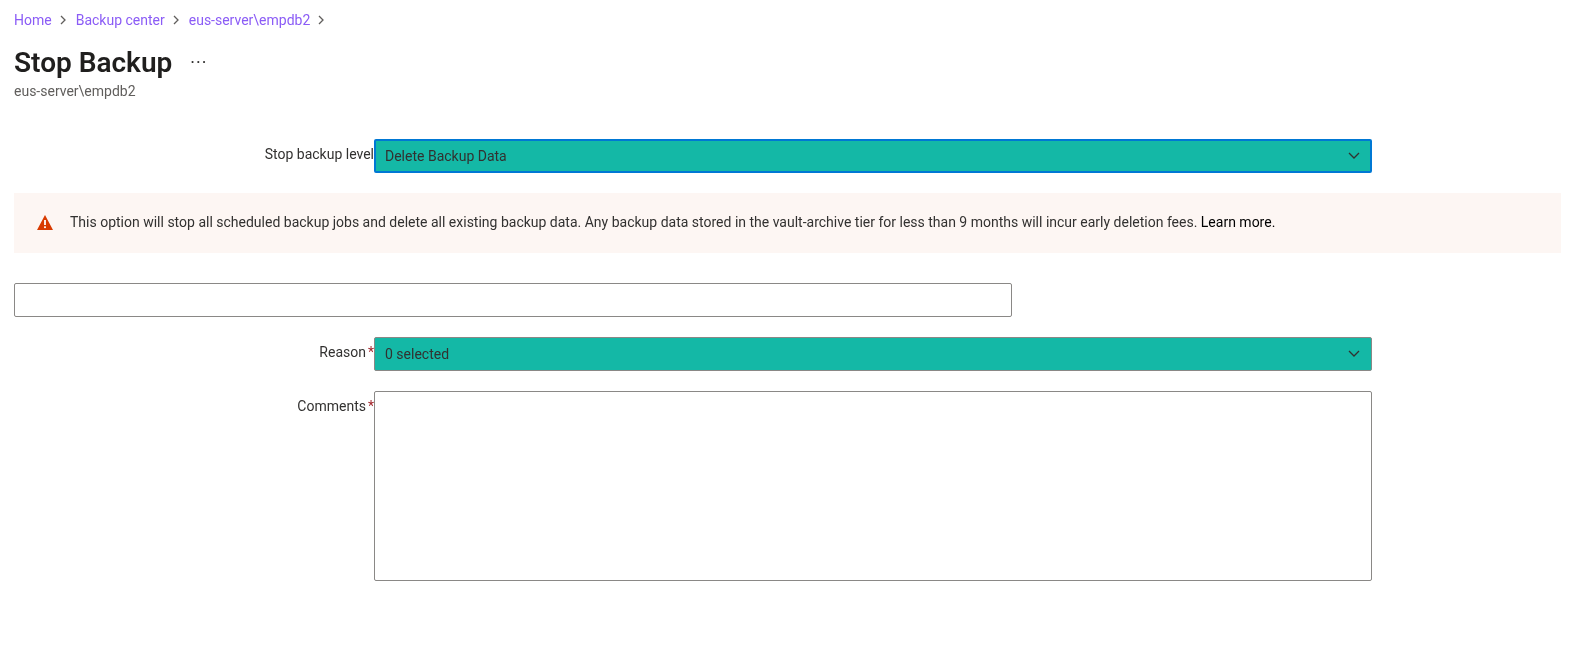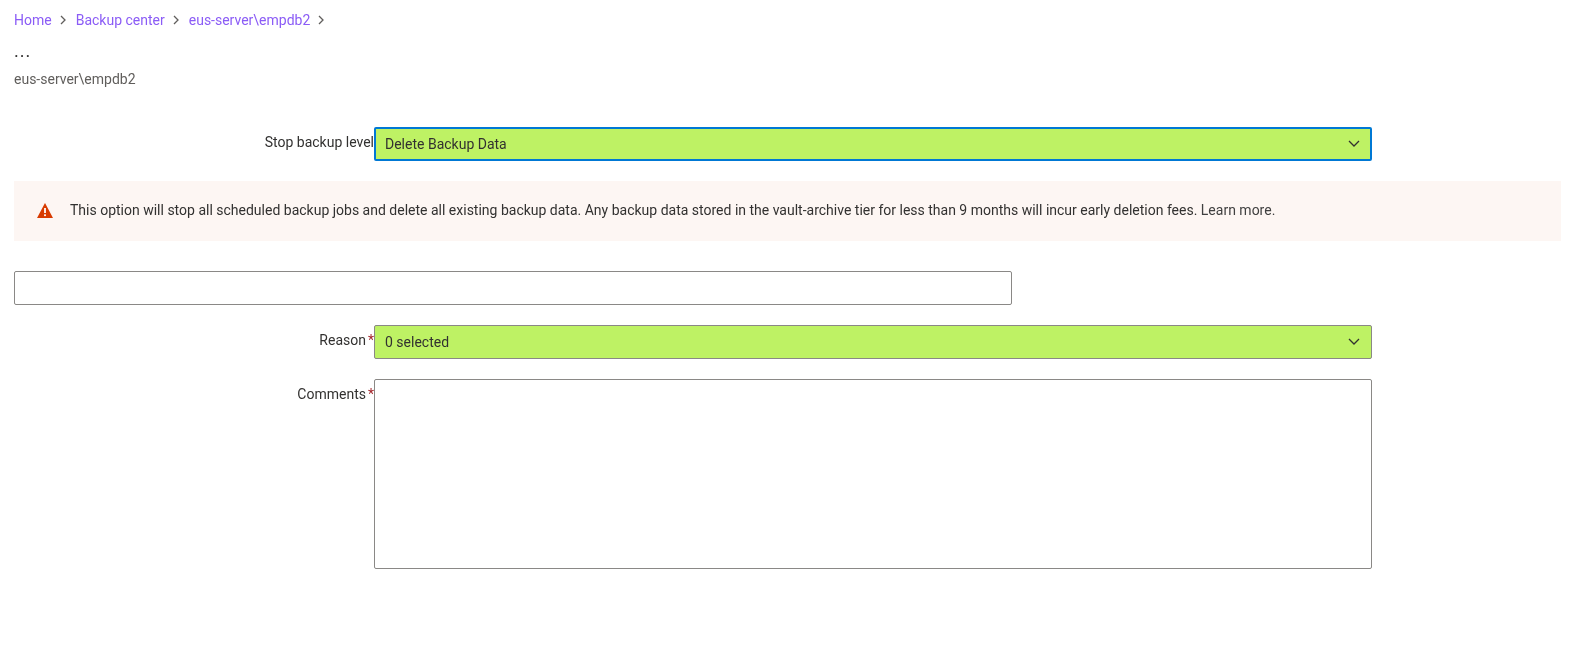--- a/index.html
+++ b/index.html
@@ -72,21 +72,21 @@
     .form-control-wrap {
       flex: 1;
       max-width: 998px;
     }
     .dropdown {
       position: relative;
       width: 100%;
       height: 34px;
       border: 1px solid #8a8886;
       border-radius: 2px;
-      background: #bef264;
+      background: #14b8a6;
       display: flex;
       align-items: center;
       padding: 0 10px;
       cursor: pointer;
       font-size: 14px;
     }
     .dropdown.focused {
       border: 2px solid #0078d4;
       padding: 0 9px;
     }
@@ -132,21 +132,21 @@
       width: 18px;
       height: 18px;
       flex-shrink: 0;
     }
     .warning-text {
       font-size: 14px;
       color: #323130;
       line-height: 1.4;
     }
     .warning-text a {
-      color: #404040;
+      color: #000000;
       text-decoration: none;
     }
   </style>
 </head>
 <body>
 
 <nav class="breadcrumb">
   <a href="#">Home</a>
   <span class="breadcrumb-sep">
     <svg width="8" height="10" viewBox="0 0 8 10">
@@ -161,20 +161,21 @@
   </span>
   <a href="#">eus-server\empdb2</a>
   <span class="breadcrumb-sep">
     <svg width="8" height="10" viewBox="0 0 8 10">
         <path d="M1 1 L5 5 L1 9" stroke="#605e5c" stroke-width="1.3" fill="none"></path>
       </svg>
   </span>
 </nav>
 
 <div class="title-row">
+  <h1 class="page-title">Stop Backup</h1>
   <span class="more-dots">···</span>
 </div>
 <div class="subtitle">eus-server\empdb2</div>
 
 <div class="form-row">
   <div class="form-label">Stop backup level</div>
   <div class="form-control-wrap">
     <div class="dropdown focused">
       <span class="dropdown-text">Delete Backup Data</span>
       <span class="chevron">

